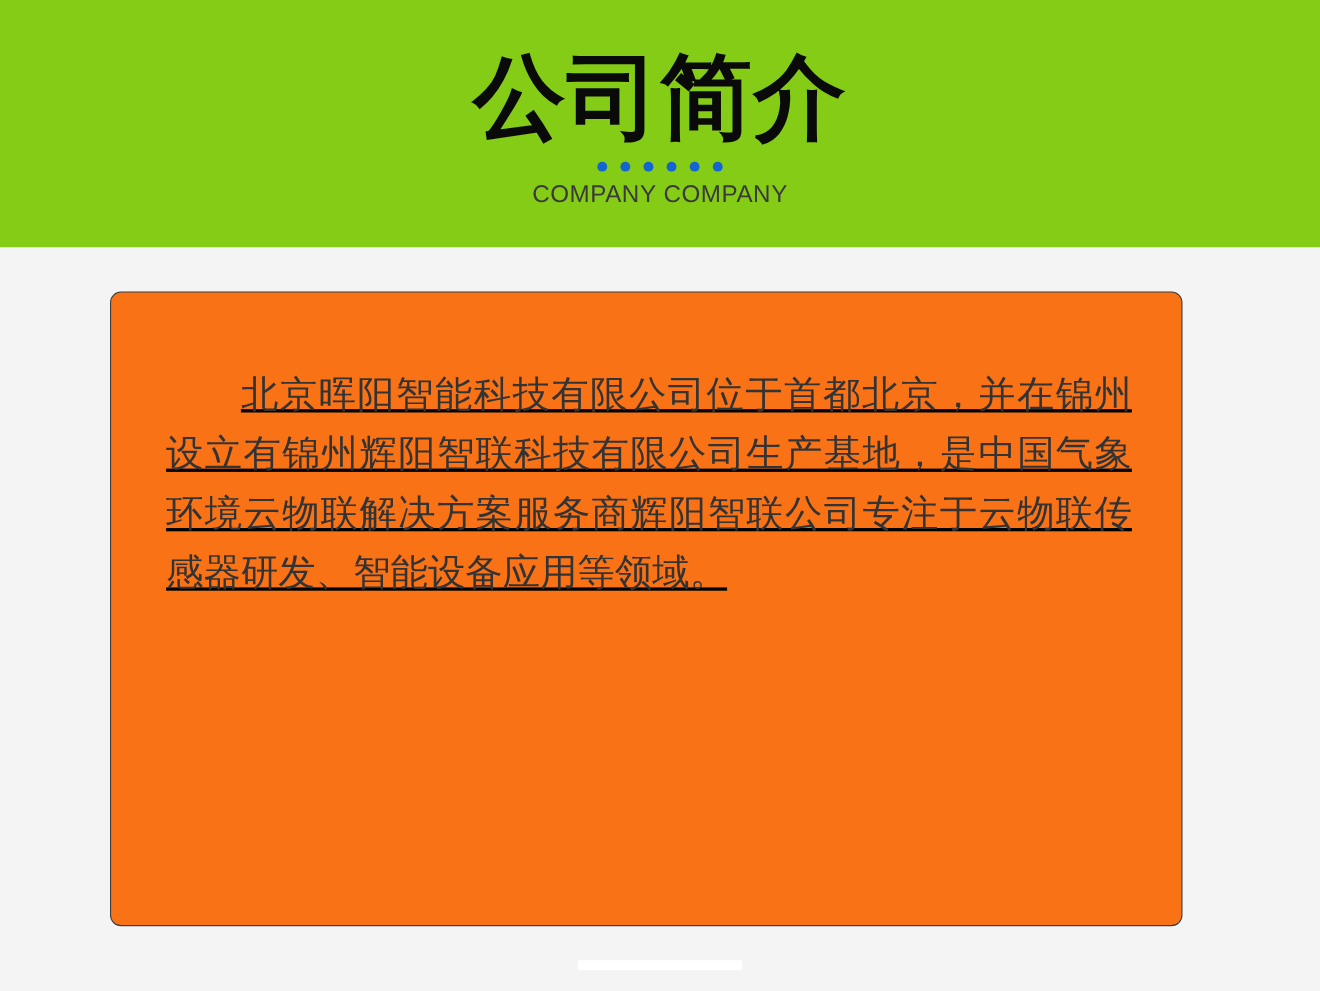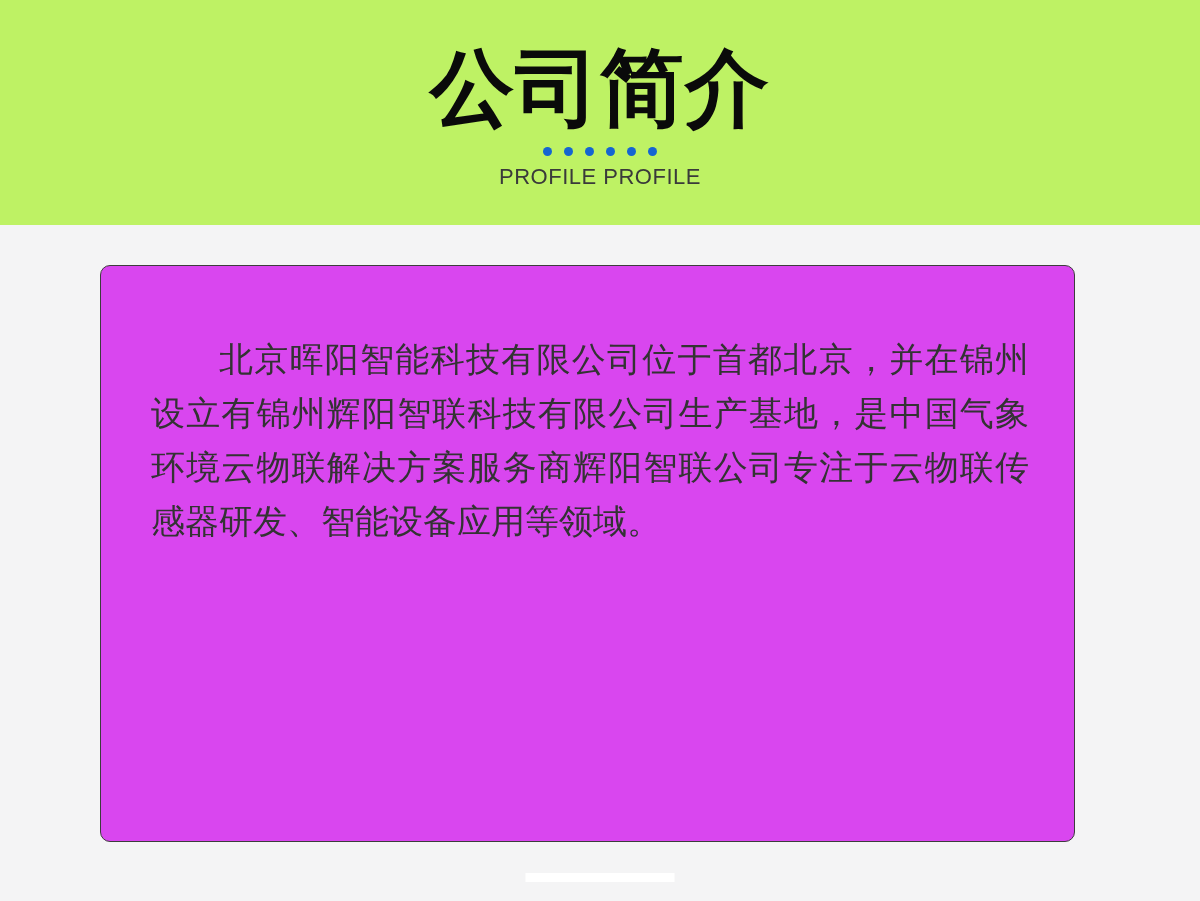--- a/index.html
+++ b/index.html
@@ -103,36 +103,36 @@
     left: 50%;
     transform: translateX(-50%);
     width: 149px;
     height: 9px;
     background: #ffffff;
   }
 </style>
 </head>
 <body>
 
-<div class="header-section" style="background: #bef264;">
+<div class="header-section" style="background: #84cc16;">
   <div class="page-title" style="color: rgb(10, 10, 10);">公司简介</div>
 
   <div class="dots-row">
       <span class="dot" style="background: rgb(21, 101, 209);"></span>
       <span class="dot" style="background: rgb(21, 101, 209);"></span>
       <span class="dot" style="background: rgb(21, 101, 209);"></span>
       <span class="dot" style="background: rgb(21, 101, 209);"></span>
       <span class="dot" style="background: rgb(21, 101, 209);"></span>
       <span class="dot" style="background: rgb(21, 101, 209);"></span>
     </div>
 
-  <div class="page-subtitle" style="color: rgb(58, 58, 58);">PROFILE PROFILE</div>
+  <div class="page-subtitle" style="color: rgb(58, 58, 58);">COMPANY COMPANY</div>
 </div>
 
 <div class="body-section" style="background: rgb(244, 244, 245);">
 
-  <div class="profile-card" style="background: #d946ef; border-color: rgb(61, 61, 61);">
+  <div class="profile-card" style="background: #f97316; border-color: rgb(61, 61, 61); text-decoration: underline;">
     <p style="color: rgb(51, 51, 51);">北京晖阳智能科技有限公司位于首都北京，并在锦州设立有锦州辉阳智联科技有限公司生产基地，是中国气象环境云物联解决方案服务商辉阳智联公司专注于云物联传感器研发、智能设备应用等领域。</p>
   </div>
 
   <div class="bottom-bar" style="background: rgb(255, 255, 255);"></div>
 
 </div>
 
 </body></html>

